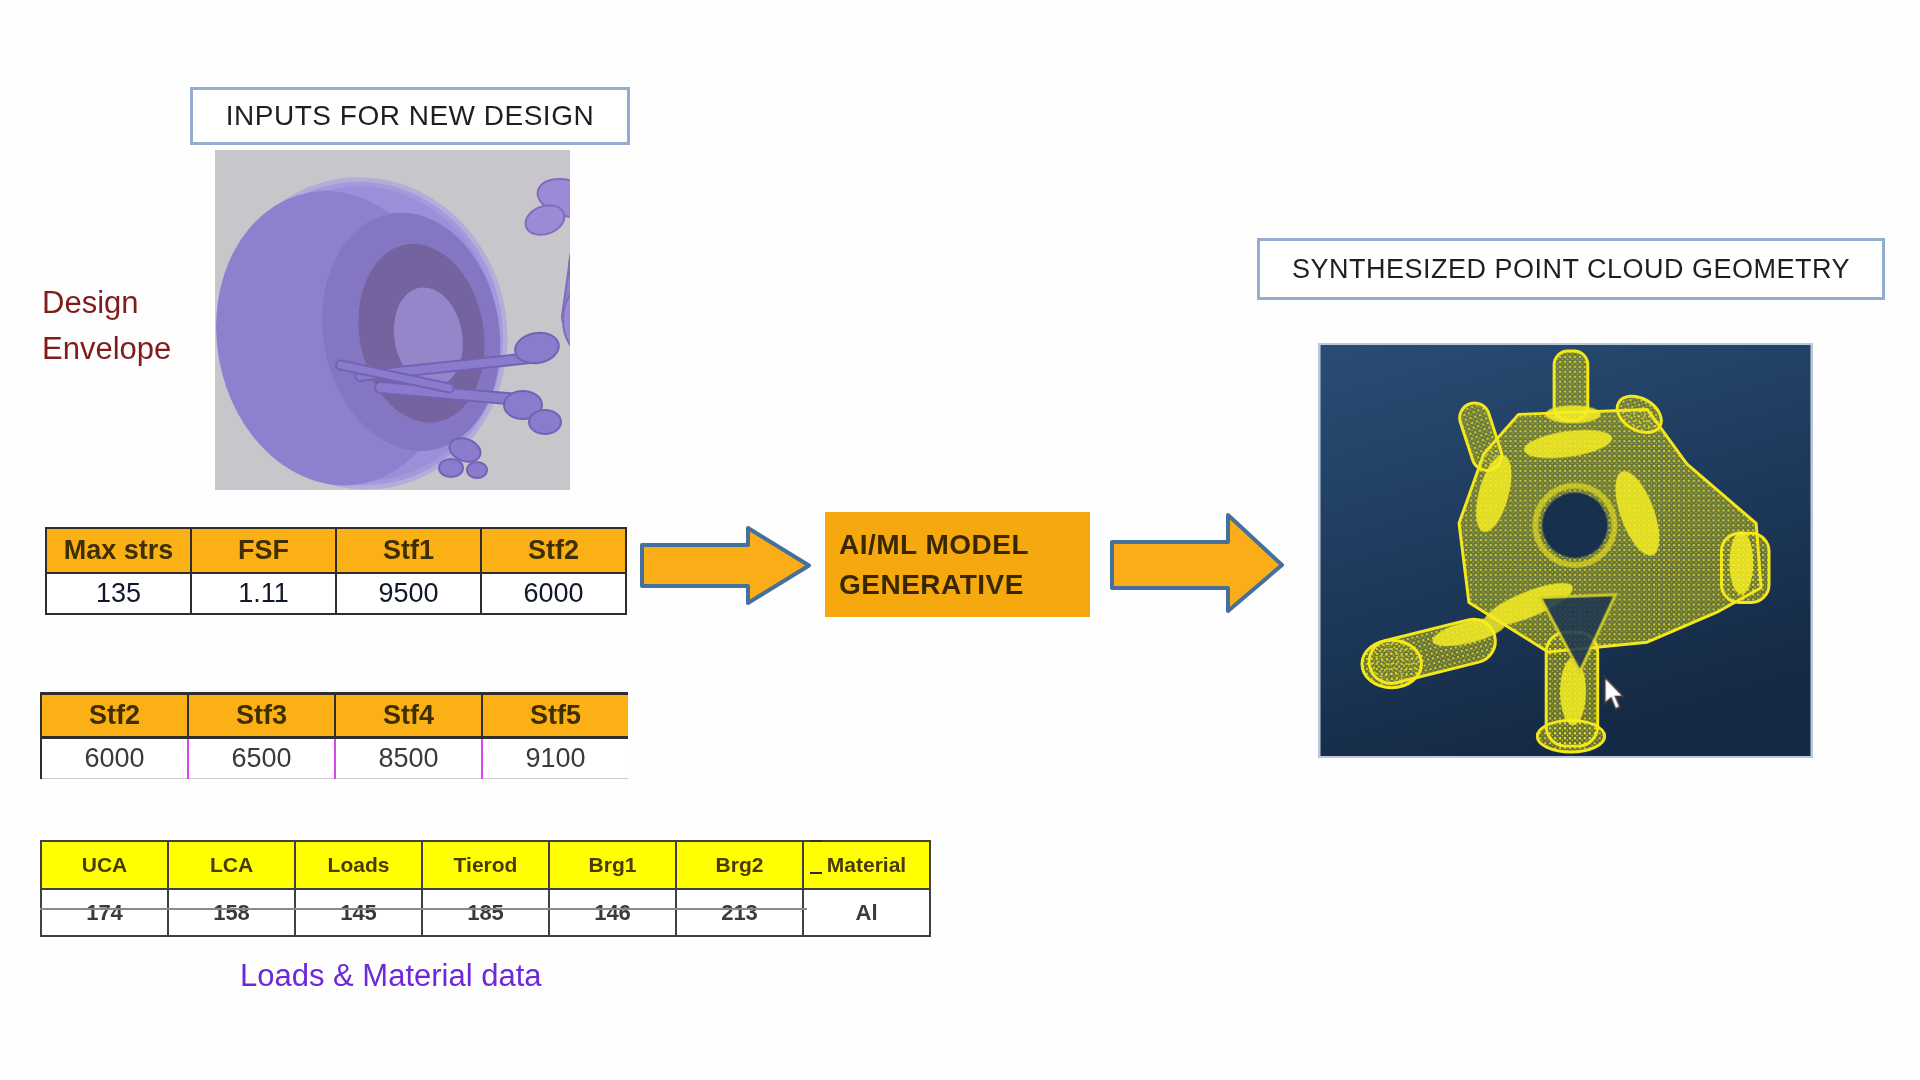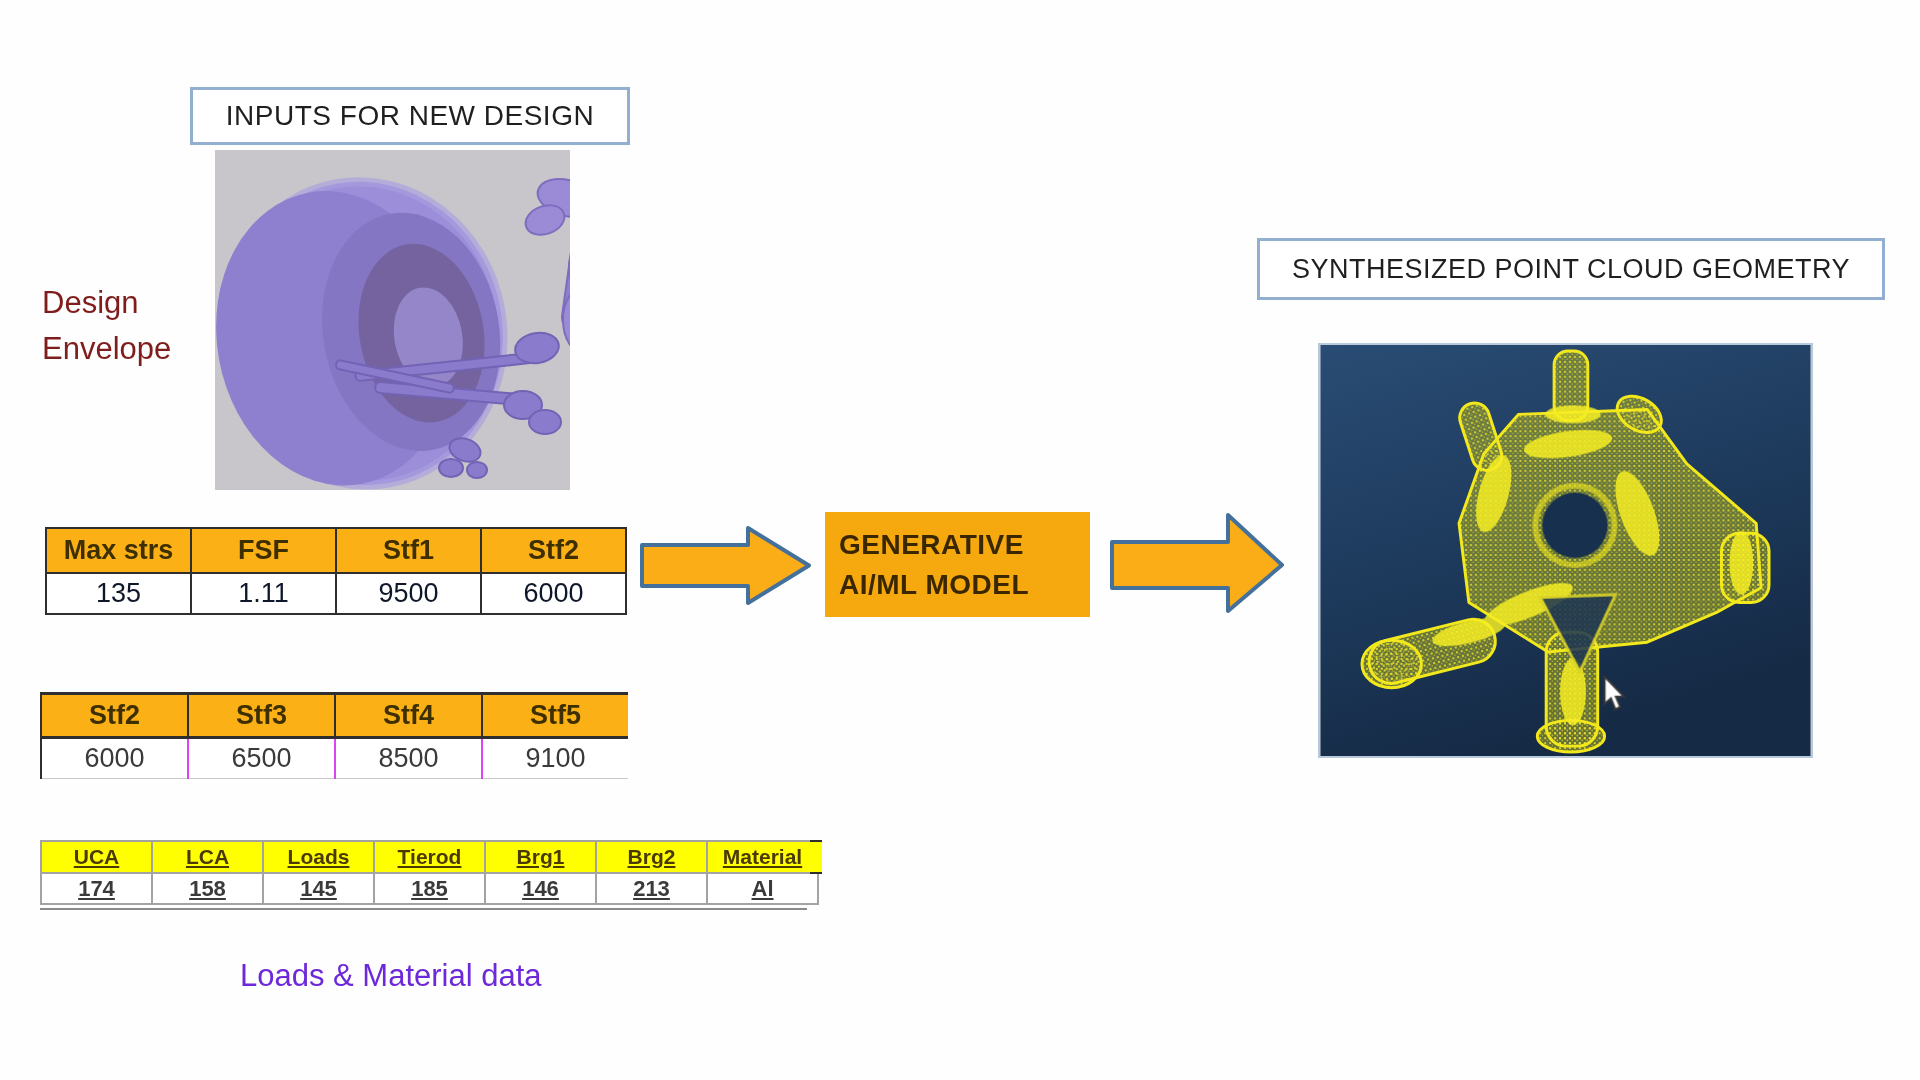--- a/index.html
+++ b/index.html
@@ -23,21 +23,21 @@
   #table-design-inputs th{background:#fbb116;color:#3e2f00;font-size:27px;font-weight:bold;height:43px;width:143px;}
   #table-design-inputs td{background:#ffffff;color:#0f172a;font-size:27px;height:39px;}
   
   #table-stiffness th{background:#fbb116;color:#3e2f00;font-size:27px;font-weight:bold;height:39px;width:143px;
       border-top:3px solid #2e2e2e;border-bottom:3px solid #2e2e2e;border-left:2px solid #2e2e2e;text-align:center;}
   #table-stiffness th:last-child{border-right:0;}
   #table-stiffness td{background:#ffffff;color:#3a3a3a;font-size:27px;height:37px;text-align:center;
       border-left:2px solid #d946ef;border-bottom:1.5px solid #c9c9c9;}
   #table-stiffness th:first-child, #table-stiffness td:first-child{border-left:2px solid #2e2e2e;}
   
-  #table-loads-material th, #table-loads-material td{border:2px solid #a3a3a3;text-align:center;padding:0;text-decoration:underline;}
+  #table-loads-material th, #table-loads-material td{border:2px solid #404040;text-align:center;padding:8px;}
   #table-loads-material th{background:#ffff00;color:#4a3a00;font-size:21px;font-weight:bold;height:30px;width:109px;}
   #table-loads-material td{background:#ffffff;color:#3a3a3a;font-size:22px;font-weight:bold;height:29px;}
   #table3-underline{border-top:2px solid #8a8a8a;width:767px;}
   #table3-sliver{background:#ffff00;border-top:2px solid #2e2e2e;border-bottom:2px solid #2e2e2e;width:12px;height:30px;}
   
   #model-box{
     width:265px;height:105px;background:#f5a90f;box-sizing:border-box;
     display:flex;flex-direction:column;justify-content:center;padding-left:14px;
     font-size:28px;font-weight:bold;color:#3a2700;line-height:40px;letter-spacing:.5px;
   }
@@ -153,22 +153,22 @@
   <div id="table3-sliver" class="abs" style="left:810px;top:840px;"></div>
   <div id="table3-underline" class="abs" style="left:40px;top:908px;"></div>
 
   <div id="loads-caption" class="abs" style="left:200px;top:958px;">Loads &amp; Material data</div>
 
   <svg class="abs" style="left:640px;top:524px;" width="172" height="83" viewBox="0 0 172 83">
     <polygon points="2,21 108,21 108,4 169,41.5 108,79 108,62 2,62" fill="#fbad18" stroke="#44719c" stroke-width="4" stroke-linejoin="round"></polygon>
   </svg>
 
   <div id="model-box" class="abs" style="left:825px;top:512px;">
+    <div>AI/ML MODEL</div>
     <div>GENERATIVE</div>
-    <div>AI/ML MODEL</div>
   </div>
 
   <svg class="abs" style="left:1110px;top:512px;" width="176" height="102" viewBox="0 0 176 102">
     <polygon points="2,30 118,30 118,3 172,53 118,99 118,76 2,76" fill="#fbad18" stroke="#44719c" stroke-width="4" stroke-linejoin="round"></polygon>
   </svg>
 
   <div class="abs bluebox" style="left:1257px;top:238px;width:628px;height:62px;font-size:27px;">
     <span>SYNTHESIZED POINT CLOUD GEOMETRY</span>
   </div>
 

